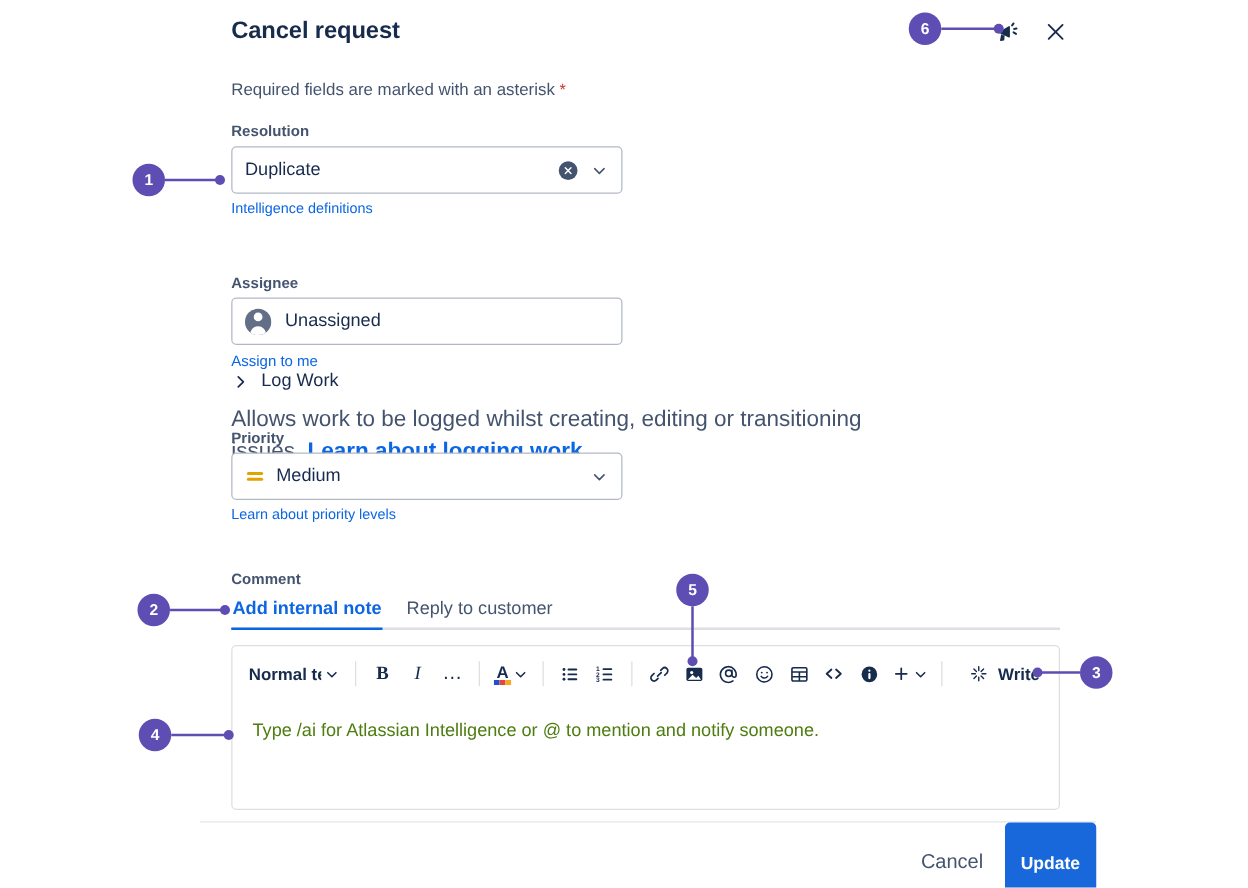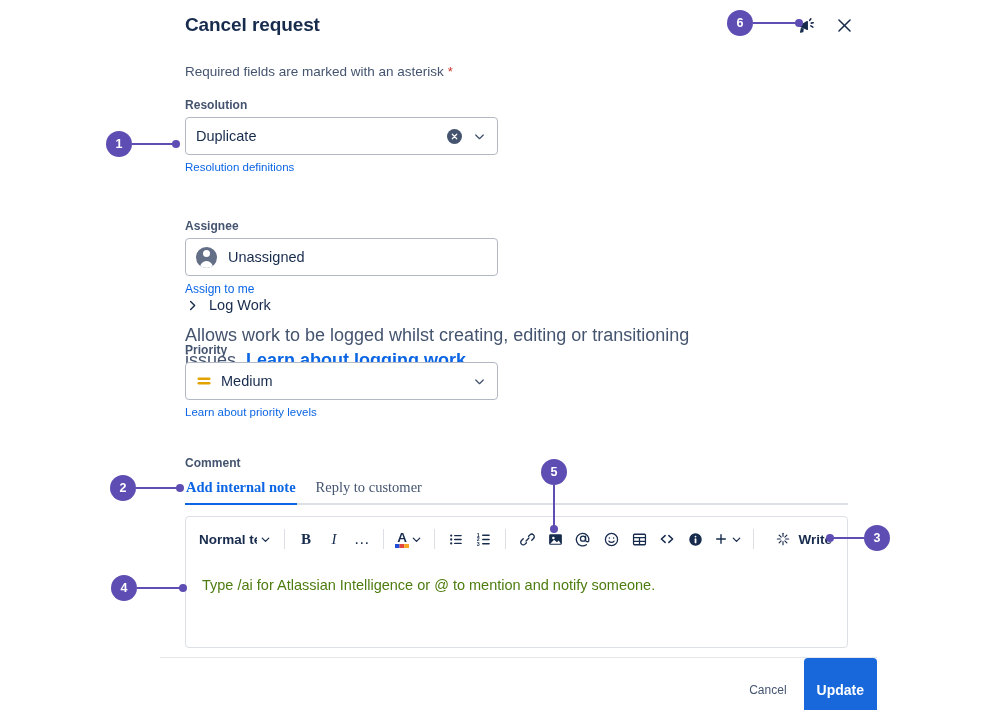--- a/index.html
+++ b/index.html
@@ -101,21 +101,21 @@
     flex: none; margin-right: 9px; display: flex; align-items: center;
   }
 
   
   .tabs {
     display: flex; align-items: flex-end; gap: 0;
     border-bottom: 2px solid #dcdfe4; margin-top: 4px; width: 663px;
   }
   .tab {
     font-size: 14.5px; padding: 4px 1px 7px 1px; cursor: pointer;
-    color: #44546f; position: relative; white-space: nowrap; font-family: Liberation Serif, serif;
+    color: #44546f; position: relative; white-space: nowrap;
   }
   .tab + .tab { margin-left: 18px; }
   .tab.active { color: #0c66e4; font-weight: 600; }
   .tab.active::after {
     content: ""; position: absolute; left: 0; right: 0; bottom: -2px;
     height: 2px; background: #0c66e4;
   }
 
   
   .editor {
@@ -160,21 +160,21 @@
     position: absolute; left: 160px; top: 657px;
     width: 717px; height: 1px; background: #e4e6ea;
   }
   .footer {
     position: absolute; left: 185px; top: 672px;
     width: 692px; height: 36px;
     display: flex; align-items: center; justify-content: flex-end; gap: 6px;
   }
   .btn-subtle {
     background: transparent; border: none; cursor: pointer;
-    font-size: 12px; color: #44546f; padding: 7px 11px; border-radius: 4px;
+    font-size: 16px; color: #44546f; padding: 7px 11px; border-radius: 4px;
     font-family: inherit;
   }
   .btn-primary {
     background: #1868db; border: none; cursor: pointer;
     font-size: 14px; font-weight: 600; color: #ffffff;
     padding: 24px 13px; border-radius: 4px; font-family: inherit;
   }
 
   
   .callout { position: absolute; }
@@ -233,21 +233,21 @@
         <svg width="9" height="9" viewBox="0 0 24 24" fill="none" stroke="#ffffff" stroke-width="3.2" stroke-linecap="round" aria-hidden="true">
             <path d="M6 6 L18 18 M18 6 L6 18"></path>
           </svg>
       </span>
       <span class="chev">
         <svg width="15" height="15" viewBox="0 0 24 24" fill="none" stroke="#44546f" stroke-width="2" stroke-linecap="round" stroke-linejoin="round" aria-hidden="true">
             <path d="M6 9.5 L12 15.5 L18 9.5"></path>
           </svg>
       </span>
     </div>
-    <div class="help-link sm">Resolution definitions</div>
+    <div class="help-link sm">Intelligence definitions</div>
   </div>
 
   <div class="fld-assignee">
     <div class="field-label">Assignee</div>
     <div class="control">
       <span class="avatar-wrap">
         <span class="avatar">
           <span class="head"></span>
             <span class="body"></span>
         </span>

